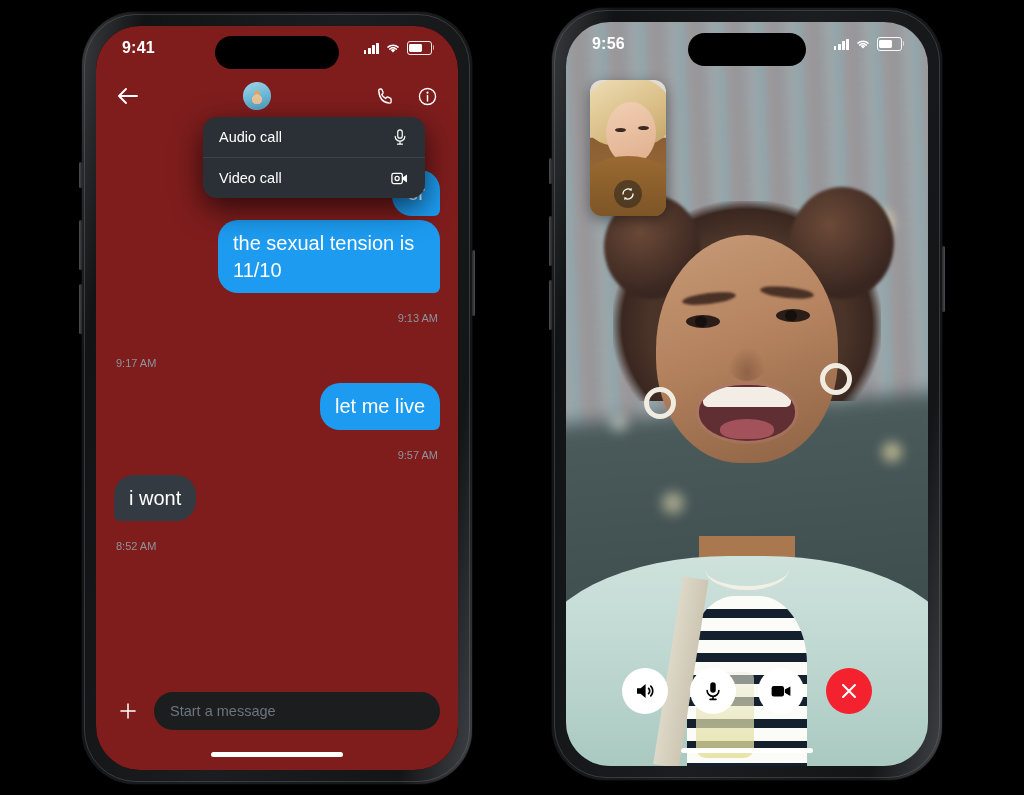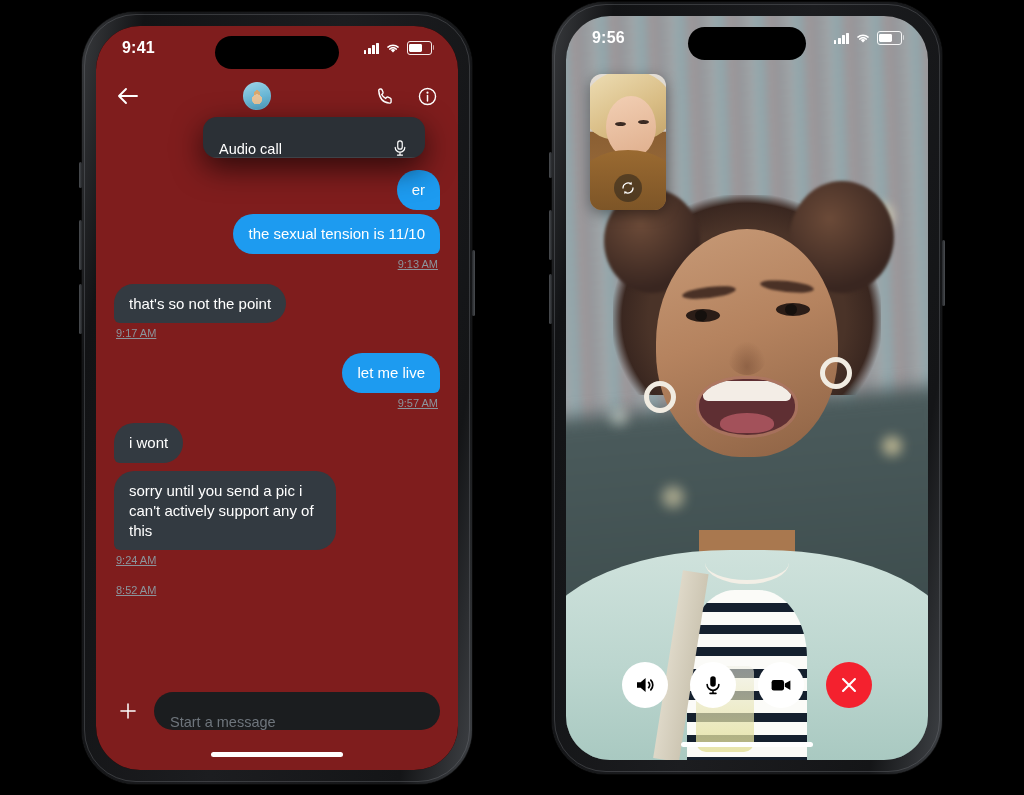--- a/index.html
+++ b/index.html
@@ -28,21 +28,21 @@
     border-radius:44px;
   }
   .sidebtn{ position:absolute; background:linear-gradient(90deg,#4a4d51,#25272a); border-radius:2px;}
   .sidebtn.right{ background:linear-gradient(270deg,#4a4d51,#25272a); }
 
   
   #phone-left { left:82px; top:12px; width:390px; height:772px; }
   #phone-left .screen { left:14px; top:14px; width:362px; height:744px; }
 
   
-  #phone-right { left:552px; top:2px; width:390px; height:772px;text-decoration:underline; }
+  #phone-right { left:552px; top:8px; width:390px; height:772px;text-decoration:underline; }
   #phone-right .screen { left:14px; top:14px; width:362px; height:744px; }
 
   
   .statusbar{
     position:absolute; left:0; right:0; top:0; height:44px;
     display:flex; align-items:center; justify-content:space-between;
     padding:0 26px; box-sizing:border-box; z-index:30; pointer-events:none;
   }
   .sb-time{ color:#fff; font-size:16px; font-weight:700; letter-spacing:.2px;}
   .sb-right{ display:flex; align-items:center; gap:6px;}
@@ -81,51 +81,51 @@
     box-shadow: inset 0 0 0 1px rgba(255,255,255,.08);
   }
   .hdr-actions{ display:flex; align-items:center; gap:16px; }
   .icon-btn{ width:26px;height:26px;display:flex;align-items:center;justify-content:center;}
 
   .msgs{ position:absolute; top:96px; left:0; right:0; bottom:92px; padding:6px 18px 0; box-sizing:border-box;}
   .row{ display:flex; flex-direction:column; }
   .row.out{ align-items:flex-end; }
   .row.in{ align-items:flex-start; }
   .bubble{
-    max-width:222px; padding:10px 15px; font-size:15px; line-height:1.32;
+    max-width:222px; padding:10px 15px; font-size:20px; line-height:1.32;
     color:#fff; border-radius:20px; box-sizing:border-box;
   }
   .row.out .bubble{ background:#1d9bf0; border-radius:20px 20px 6px 20px; }
   .row.in  .bubble{ background:#333a41; border-radius:20px 20px 20px 6px; }
-  .stamp{ font-size:11px; color:#8b949c; margin:4px 2px 14px;text-decoration:underline; }
+  .stamp{ font-size:11px; color:#8b949c; margin:19px 2px 14px; }
   .daysep{ text-align:center; color:#fff; font-size:12.5px; font-weight:700; margin:10px 0 14px;}
 
   .composer{
     position:absolute; left:0; right:0; bottom:0; height:92px;
     display:flex; align-items:flex-start; gap:12px; padding:14px 18px 0; box-sizing:border-box;
   }
   .plus{ width:28px;height:28px; display:flex;align-items:center;justify-content:center; flex:0 0 auto; margin-top:5px;}
   .inputpill{
     flex:1; height:38px; border-radius:19px; background:#1b1d1f;
-    display:flex; align-items:flex-end; padding:0 16px; box-sizing:border-box;
+    display:flex; align-items:center; padding:0 16px; box-sizing:border-box;
   }
   .inputpill span{ color:#6e757c; font-size:14.5px; }
   .home-ind{
     position:absolute; left:50%; transform:translateX(-50%); bottom:13px;
     width:132px;height:5px;border-radius:3px;background:#fff; z-index:40;
   }
 
   
   .callmenu{
     position:absolute; left:107px; top:91px; width:222px;
     background:#2b3036; border-radius:14px; z-index:40; overflow:hidden;
     box-shadow:0 10px 30px rgba(0,0,0,.65);
   }
   .callmenu .mi{
-    height:40px; display:flex; align-items:flex-end; justify-content:space-between;
+    height:40px; display:flex; align-items:center; justify-content:space-between;
     padding:0 16px; color:#fff; font-size:14.5px;
   }
   .callmenu .divider{ height:1px; background:rgba(255,255,255,.09); margin:0 0px;}
 
   
   .vcall{ position:absolute; inset:0; overflow:hidden; }
   .bg-scene{ position:absolute; inset:0; }
   
   .backdrop{
     position:absolute; inset:0;
@@ -320,53 +320,56 @@
           <div class="row out" style="margin-top:42px;">
             <div class="bubble">er</div>
           </div>
 
           <div class="row out" style="margin-top:4px;">
             <div class="bubble">the sexual tension is 11/10</div>
             <div class="stamp">9:13 AM</div>
           </div>
 
           <div class="row in">
-            <div class="bubble">that's so not the point</div>
             <div class="stamp">9:17 AM</div>
           </div>
 
           <div class="row out">
             <div class="bubble">let me live</div>
             <div class="stamp">9:57 AM</div>
           </div>
 
           <div class="row in">
-            <div class="bubble" style="margin-bottom:8px;">i wont</div>
-          </div>
-
-          <div class="row in">
-            <div class="bubble">sorry until you send a pic i can't actively support any of this</div>
-            <div class="stamp">9:24 AM</div>
-          </div>
+            <div class="bubble" style="">i wont</div>
+          </div>
+
 
 
           <div class="row in">
             <div class="stamp">8:52 AM</div>
           </div>
         </div>
 
         <div class="callmenu">
           <div class="mi">
             <span>Audio call</span>
             <svg width="18" height="18" viewBox="0 0 24 24">
               <rect x="9" y="2.6" width="6" height="11" rx="3" fill="none" stroke="#fff" stroke-width="1.6"></rect>
               <path d="M5.6 11.2a6.4 6.4 0 0 0 12.8 0M12 17.6V21.4M8.6 21.4h6.8" fill="none" stroke="#fff" stroke-width="1.6" stroke-linecap="round"></path>
             </svg>
           </div>
           <div class="divider"></div>
+          <div class="mi">
+            <span>Video call</span>
+            <svg width="19" height="19" viewBox="0 0 24 24">
+              <rect x="2.4" y="5.6" width="13.2" height="12.8" rx="2.2" fill="none" stroke="#fff" stroke-width="1.7"></rect>
+              <circle cx="9" cy="12" r="2.6" fill="none" stroke="#fff" stroke-width="1.6"></circle>
+              <path d="M16.4 10.4 21.4 7v10l-5-3.4z" fill="#fff"></path>
+            </svg>
+          </div>
         </div>
 
         <div class="composer">
           <div class="plus">
             <svg width="20" height="20" viewBox="0 0 24 24">
               <path d="M12 3.5v17M3.5 12h17" stroke="#fff" stroke-width="1.8" stroke-linecap="round"></path>
             </svg>
           </div>
           <div class="inputpill">
             <span>Start a message</span>

